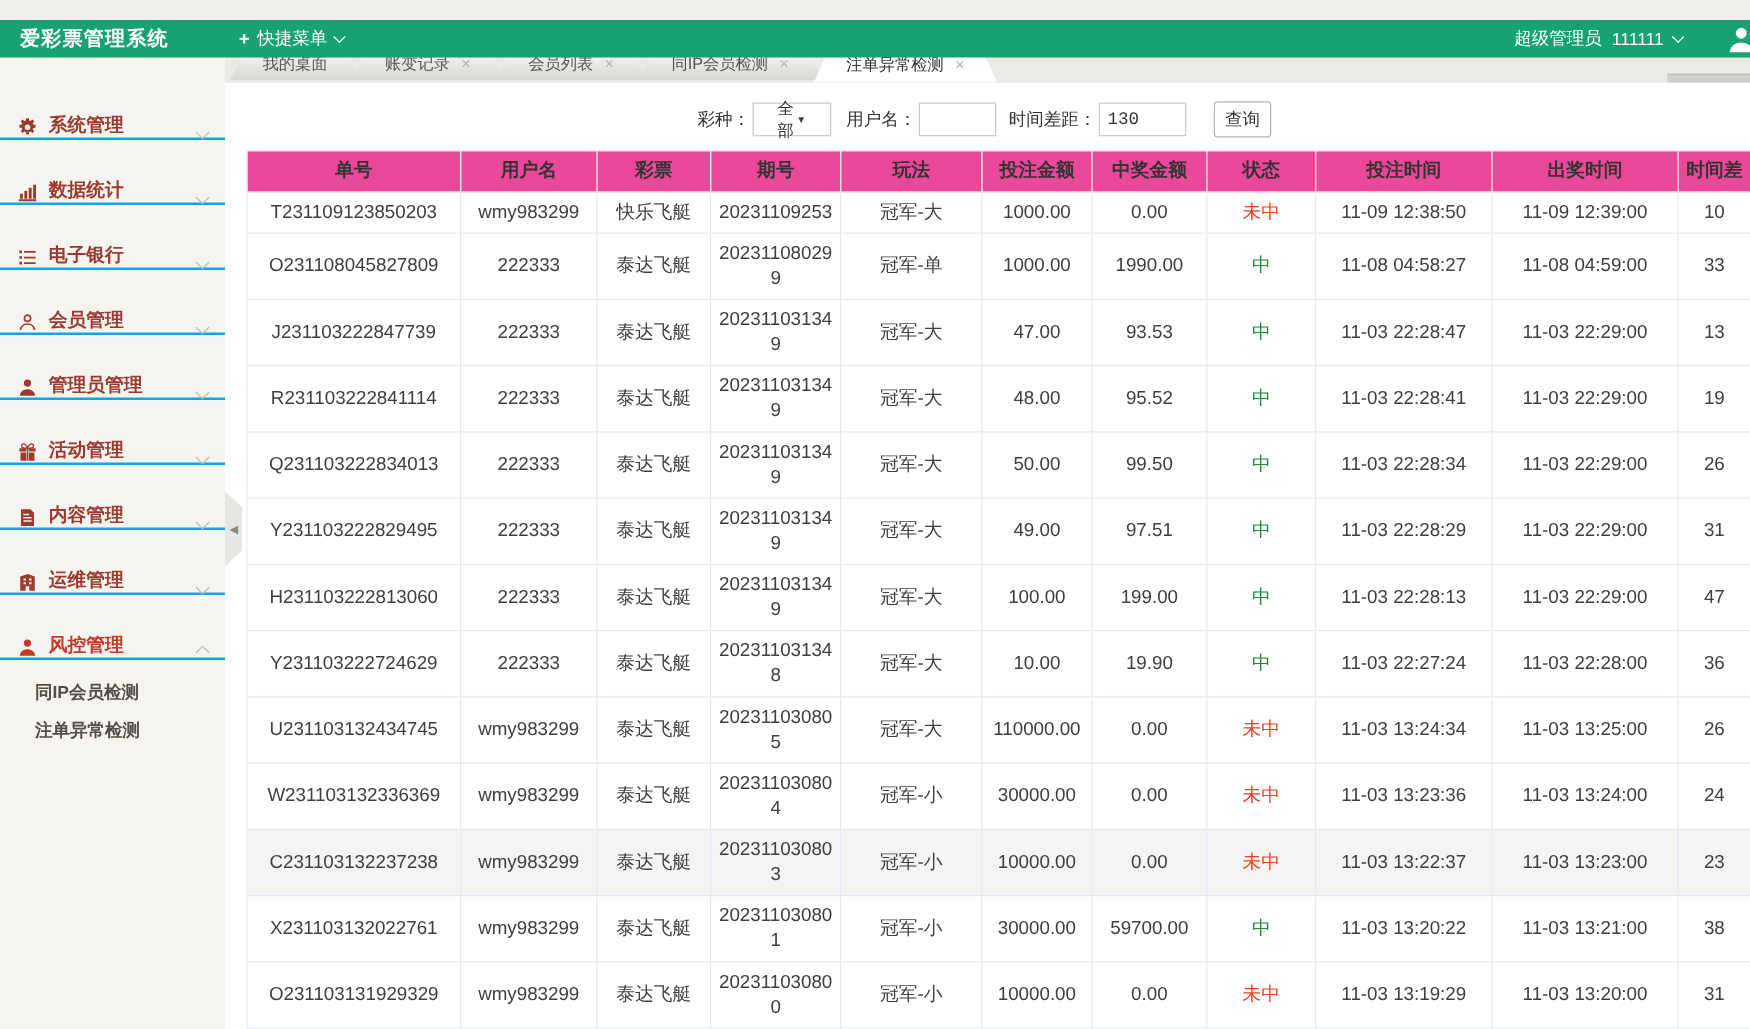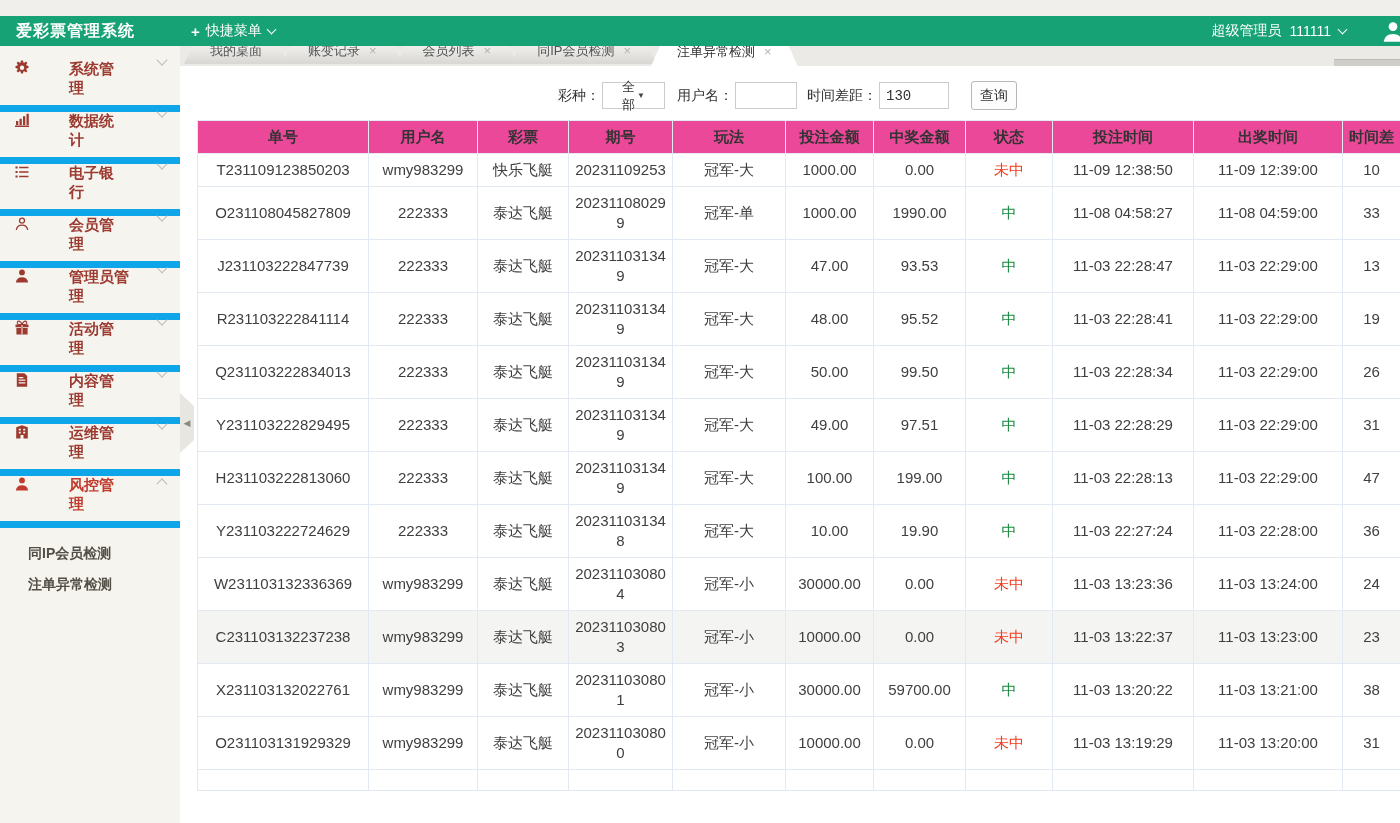--- a/index.html
+++ b/index.html
@@ -13,22 +13,22 @@
   .quickmenu { display:flex; align-items:center; gap:6px; font-size:14px; margin-left:40px; cursor:pointer; }
   .plus { font-size:15px; font-weight:bold; }
   .chev { width:7px; height:7px; border-right:1.5px solid #fff; border-bottom:1.5px solid #fff;
     transform:rotate(45deg); margin-top:-4px; display:inline-block; }
   .topbar-right { margin-left:auto; display:flex; align-items:center; gap:8px; font-size:14px; padding-right:54px; }
   .corner-icon { position:absolute; right:-5px; top:4px; width:24px; height:24px; color:#fff; }
 
   
   .sidebar { position:absolute; left:0; top:30px; width:180px; height:793px; background:#f5f4ef; z-index:5; }
   .menu { padding-top:30px; }
-  .menu-item { height:52px; display:flex; align-items:flex-start; padding:0 14px;
-    border-bottom:7px solid #0ea5e9; color:#9c3a30; cursor:pointer;gap:30px; }
+  .menu-item { height:52px; display:flex; align-items:flex-end; padding:0 14px;
+    border-bottom:2px solid #0ea5e9; color:#9c3a30; cursor:pointer; }
   .menu-item .micon { width:16px; height:16px; display:inline-block; flex:0 0 16px; }
   .menu-item .micon svg { width:16px; height:16px; display:block; }
   .menu-item .mlabel { font-size:15px; font-weight:bold; margin-left:9px; }
   .menu-item .mchev { margin-left:auto; width:8px; height:8px;
     border-right:1.6px solid #bdbcb4; border-bottom:1.6px solid #bdbcb4; }
   .mchev.down { transform:rotate(45deg); margin-top:-4px; }
   .mchev.up { transform:rotate(-135deg); margin-top:4px; }
   .menu-item.active { color:#c23a2c; }
   .submenu { padding:10px 0 6px 0; }
   .submenu-item { height:31px; line-height:31px; padding-left:28px; font-size:14px;
@@ -379,20 +379,33 @@
             <td>202311031348</td>
             <td>冠军-大</td>
             <td>10.00</td>
             <td>19.90</td>
             <td class="win">中</td>
             <td>11-03 22:27:24</td>
             <td>11-03 22:28:00</td>
             <td>36</td>
           </tr>
           <tr>
+            <td>U231103132434745</td>
+            <td>wmy983299</td>
+            <td>泰达飞艇</td>
+            <td>202311030805</td>
+            <td>冠军-大</td>
+            <td>110000.00</td>
+            <td>0.00</td>
+            <td class="lose">未中</td>
+            <td>11-03 13:24:34</td>
+            <td>11-03 13:25:00</td>
+            <td>26</td>
+          </tr>
+          <tr>
             <td>W231103132336369</td>
             <td>wmy983299</td>
             <td>泰达飞艇</td>
             <td>202311030804</td>
             <td>冠军-小</td>
             <td>30000.00</td>
             <td>0.00</td>
             <td class="lose">未中</td>
             <td>11-03 13:23:36</td>
             <td>11-03 13:24:00</td>

